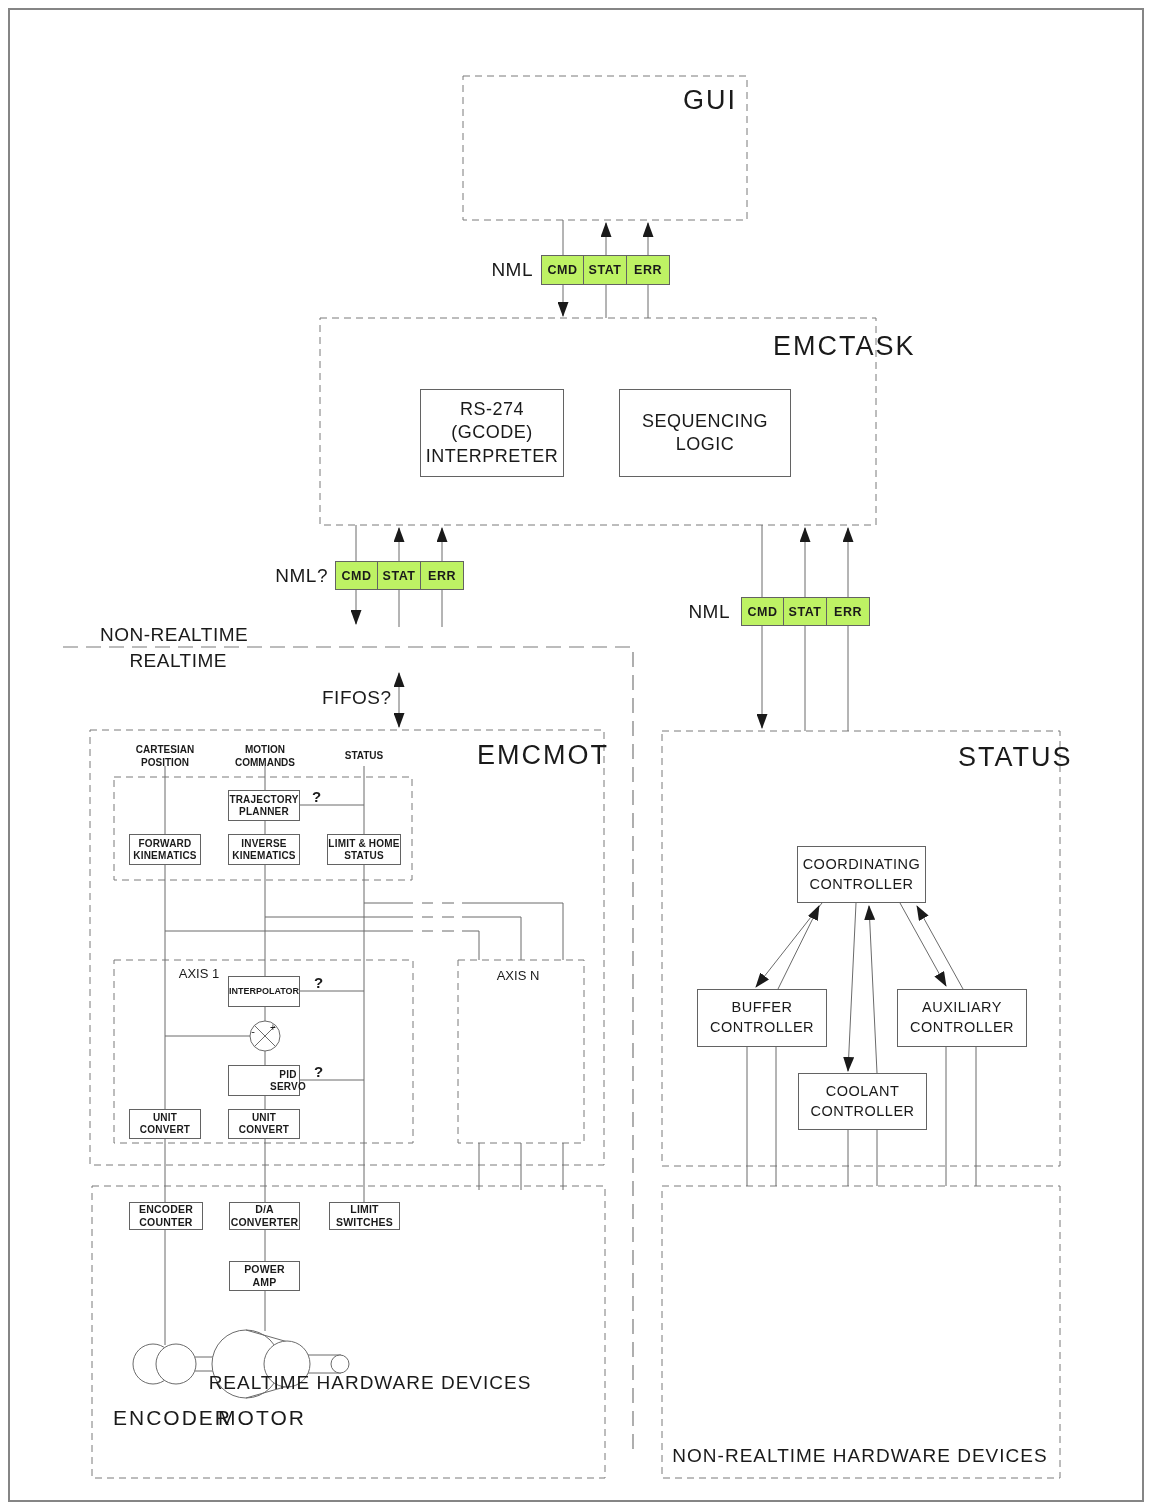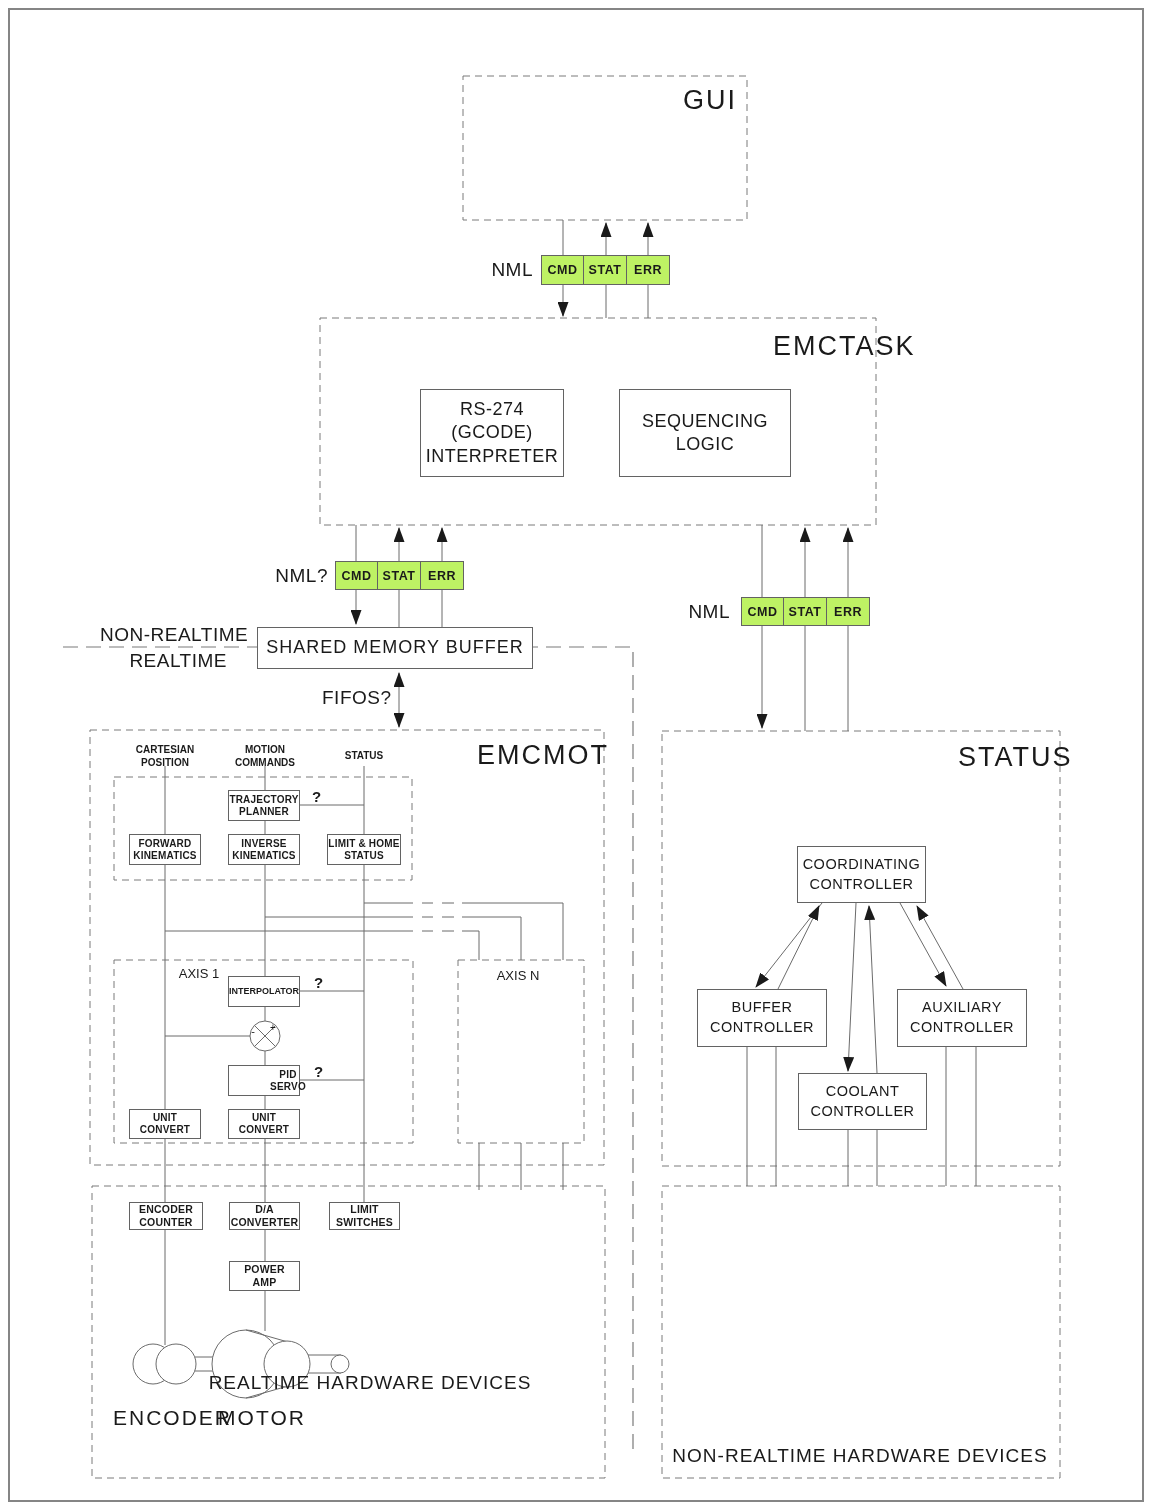--- a/index.html
+++ b/index.html
@@ -152,21 +152,20 @@
     <div class="nmlcell">STAT</div>
     <div class="nmlcell">ERR</div>
   </div>
 
   <div class="sbox big" style="left:420px;top:389px;width:144px;height:88px;">RS-274
 (GCODE)
 INTERPRETER</div>
   <div class="sbox big" style="left:619px;top:389px;width:172px;height:88px;">SEQUENCING
 LOGIC</div>
 
-  <div class="sbox big" style="left:257px;top:627px;width:276px;height:42px;letter-spacing:1px;">SHARED MEMORY BUFFER</div>
   <div class="lbl side" style="left:100px;top:624px;width:132px;text-align:right;">NON-REALTIME</div>
   <div class="lbl side" style="left:100px;top:650px;width:127px;text-align:right;">REALTIME</div>
   <div class="lbl side" style="left:322px;top:687px;">FIFOS?</div>
 
   <div class="colhead" style="left:115px;top:744px;width:100px;">CARTESIAN
 POSITION</div>
   <div class="colhead" style="left:215px;top:744px;width:100px;">MOTION
 COMMANDS</div>
   <div class="colhead" style="left:314px;top:750px;width:100px;">STATUS</div>
 

